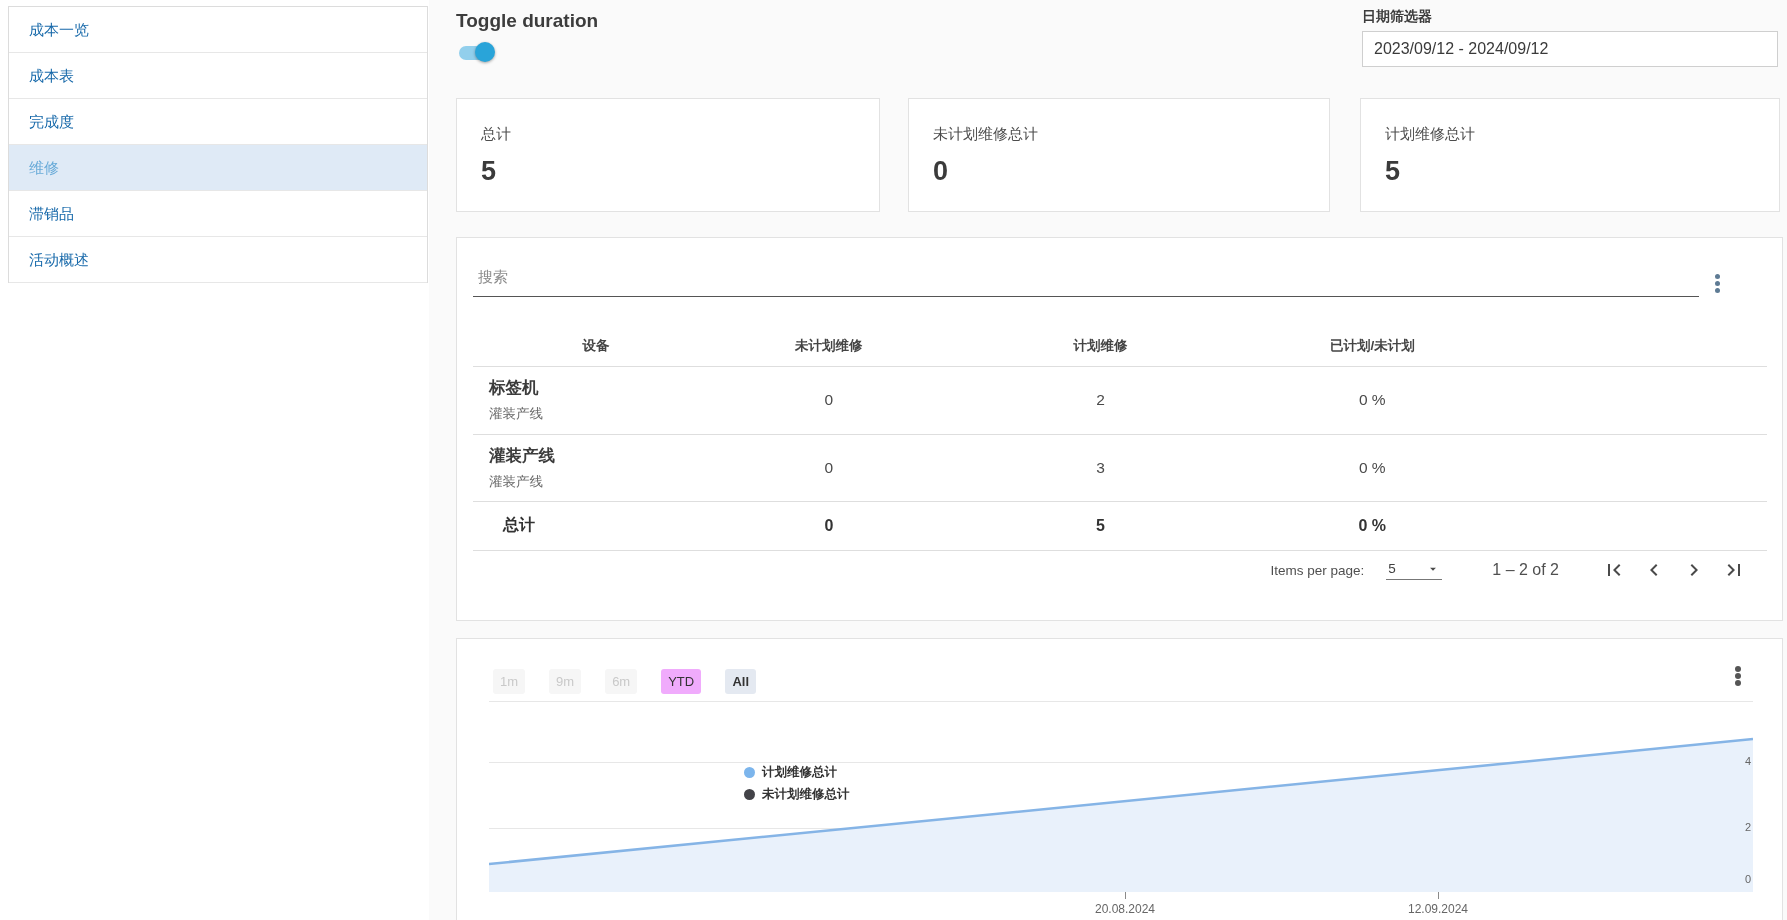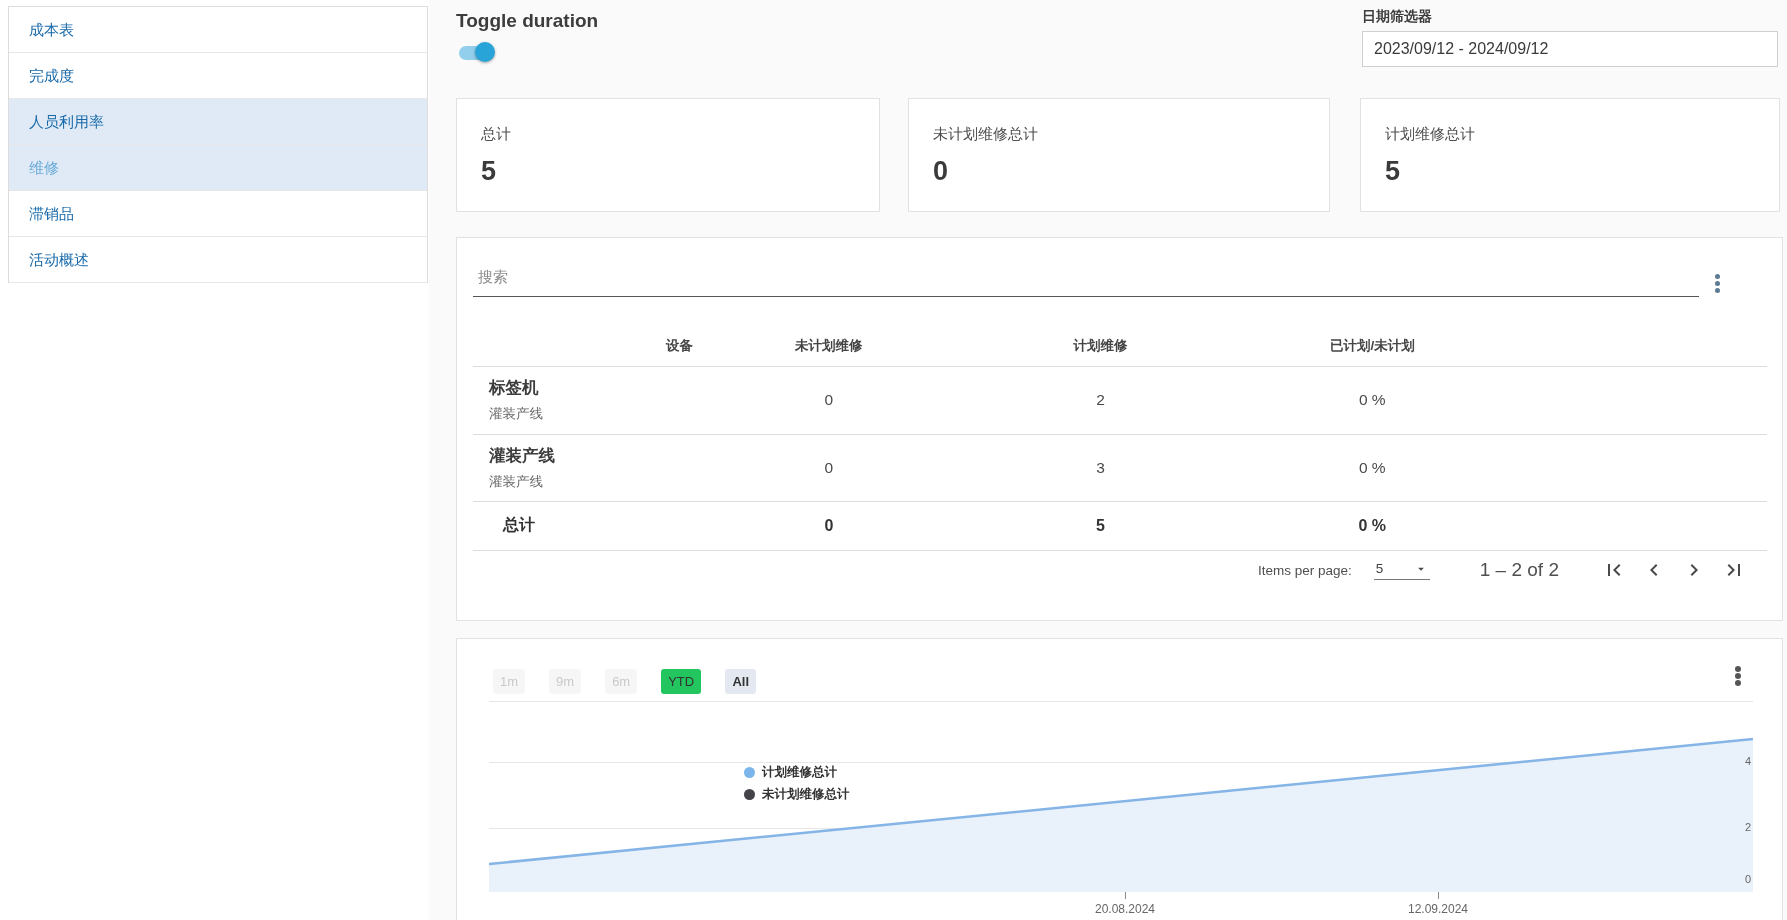--- a/index.html
+++ b/index.html
@@ -44,45 +44,45 @@
     border-bottom:1px solid #555; }
   .kebab { position:absolute; width:24px; height:28px; cursor:pointer; }
   .kebab i { display:block; width:5px; height:5px; border-radius:50%; margin:2px auto; }
   .tc-kebab { left:1248px; top:34px; } .tc-kebab i { background:#5e7b94; }
 
   table.data { position:absolute; left:16px; top:88px; width:1294px; border-collapse:collapse; table-layout:fixed; }
   table.data col.c1{width:17%} table.data col.c2{width:21%} table.data col.c3{width:21%}
   table.data col.c4{width:21%} table.data col.c5{width:20%}
   table.data th { height:40px; font-size:13.5px; font-weight:600; color:#444;
     text-align:center; border-bottom:1px solid #dedede; }
-  table.data th.dev { text-align:right; padding-left:26px; }
+  table.data th.dev { text-align:center; padding-left:26px; }
   table.data td { text-align:center; font-size:15.5px; color:#4a4a4a; border-bottom:1px solid #dedede; }
   td.devcell { text-align:left !important; padding:10px 0 10px 16px; }
   .dev-name { font-size:16.5px; font-weight:600; color:#3c3c3c; }
   .dev-sub  { font-size:13.5px; color:#6a6a6a; margin-top:6px; }
   tr.r1 td { height:68px; } tr.r2 td { height:59px; }
   tr.total td { height:49px; font-weight:bold; font-size:16px; color:#333; }
   tr.total td.devcell { padding-left:30px; }
 
   .paginator { position:absolute; left:0; top:310px; width:1290px; height:44px;
     display:flex; align-items:center; justify-content:flex-end; gap:14px; }
   .pg-label { font-size:13.5px; color:#4f4f4f; }
   .pg-select { display:flex; align-items:flex-end; margin-left:8px; border-bottom:1px solid #777;
     padding:0 2px 3px 2px; width:56px; justify-content:space-between; cursor:pointer; }
   .pg-select .val { font-size:13.5px; color:#3f3f3f; }
-  .pg-range { font-size:19px; color:#4f4f4f; margin-left:36px; }
+  .pg-range { font-size:16px; color:#4f4f4f; margin-left:36px; }
   .pg-nav { display:flex; margin-left:28px; gap:14px; }
   .pg-btn { width:26px; height:26px; display:flex; align-items:center; justify-content:center; cursor:pointer; }
 
   
   .chart-card { position:absolute; left:456px; top:638px; width:1327px; height:320px;
     background:#fff; border:1px solid #e2e2e2; }
   .range-row { position:absolute; left:36px; top:30px; display:flex; gap:24px; }
   .rbtn { min-width:31px; height:25px; padding:0 7px; border-radius:3px; font-size:13px;
-    display:flex; align-items:center; justify-content:center; color:#333; background:#22c55e; cursor:pointer; }
+    display:flex; align-items:center; justify-content:center; color:#333; background:#f0abfc; cursor:pointer; }
   .rbtn.disabled { background:#f6f6f6; color:#c9c9c9; }
   .rbtn.selected { background:#e4e9f1; font-weight:bold; }
   .cc-kebab { left:1269px; top:26px; } .cc-kebab i { background:#555; width:6px; height:6px; margin:1px auto; }
 
   .plot { position:absolute; left:32px; top:62px; width:1264px; height:190px;
     border-top:1px solid #e7e7e7; border-bottom:2px solid #37373f; }
   .grid { position:absolute; left:0; width:1264px; height:0; border-top:1px solid #e7e7e7; }
   .g4 { top:60px; } .g2 { top:126px; }
   .ylab { position:absolute; right:2px; font-size:11px; color:#666; background:transparent; }
   .y4 { top:53px; } .y2 { top:119px; } .y0 { top:171px; }
@@ -94,23 +94,23 @@
   .leg-row { display:flex; align-items:center; margin-bottom:5px; }
   .leg-dot { width:11px; height:11px; border-radius:50%; margin-right:7px; }
   .leg-txt { font-size:12.5px; font-weight:bold; color:#333; }
 </style>
 </head>
 <body>
 
 <div class="main-bg"></div>
 
 <nav class="sidebar">
+  <div class="side-item">成本一览</div>
   <div class="side-item">成本表</div>
   <div class="side-item">完成度</div>
-  <div class="side-item active">人员利用率</div>
   <div class="side-item active current">维修</div>
   <div class="side-item">滞销品</div>
   <div class="side-item">活动概述</div>
 </nav>
 
 <div class="toggle-wrap">
   <div class="toggle-label">Toggle duration</div>
   <div class="switch">
     <div class="track"></div>
     <div class="thumb"></div>

